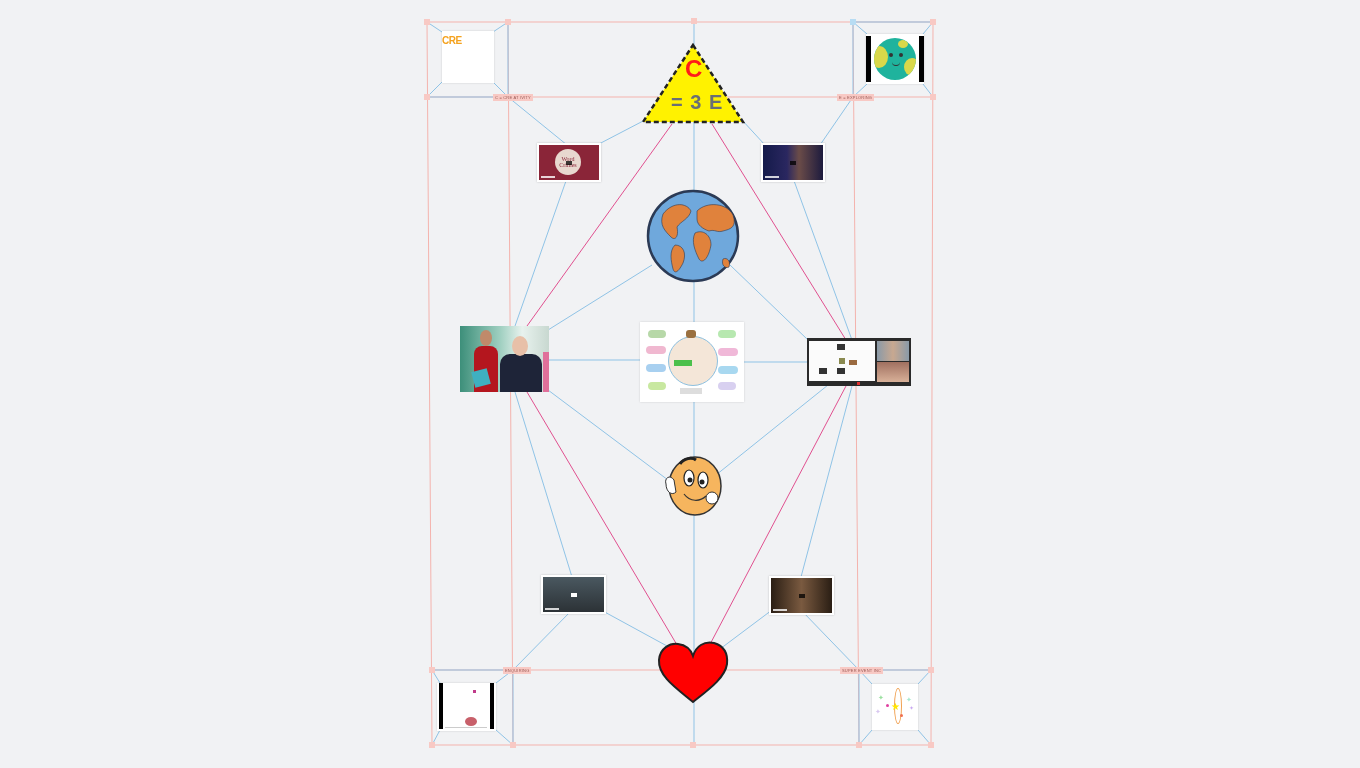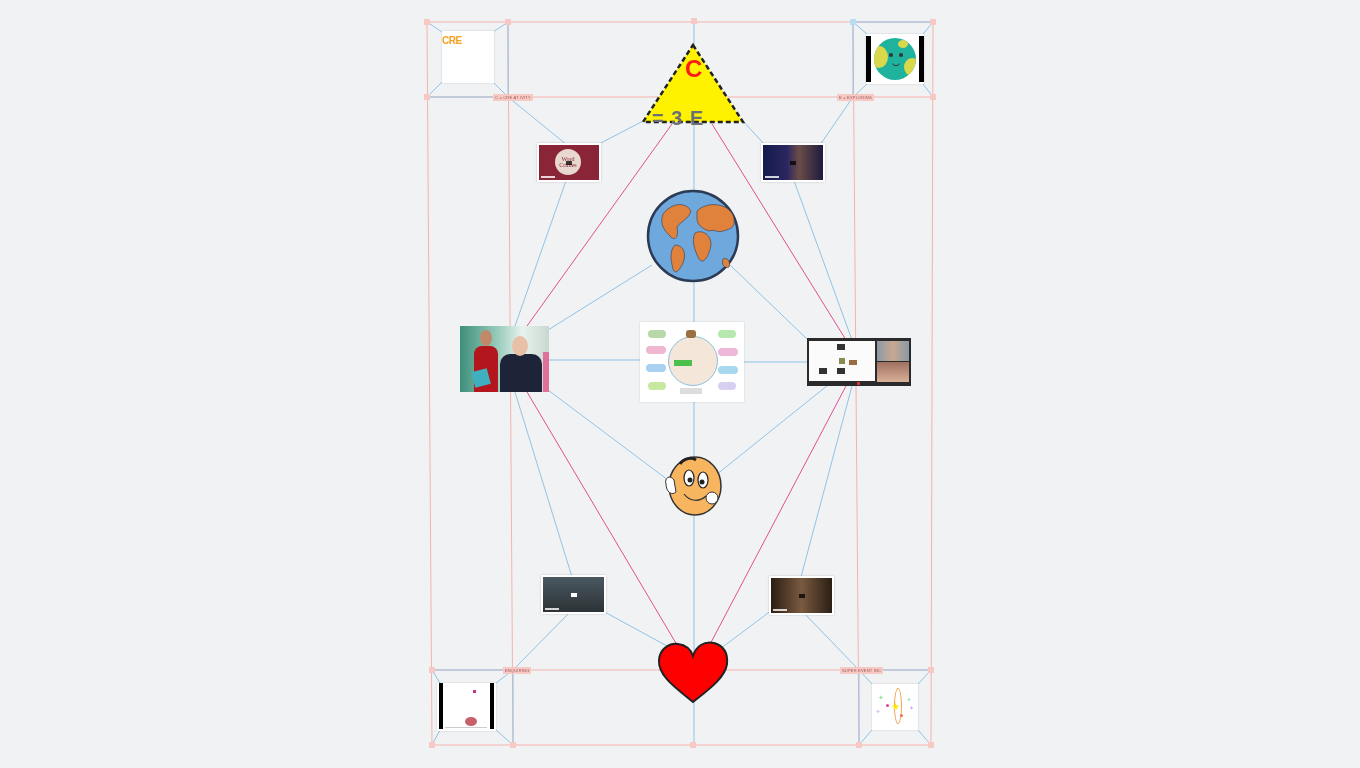--- a/index.html
+++ b/index.html
@@ -148,21 +148,21 @@
     <div style="position:absolute;left:14px;top:20px;width:3px;height:3px;border-radius:50%;background:#e040a0;"></div>
     <div style="position:absolute;left:28px;top:30px;width:3px;height:3px;border-radius:50%;background:#f07050;"></div>
   </div>
 </div>
 
 <div class="node" style="left:641px;top:43px;width:104px;height:82px;">
   <svg width="104" height="82">
     <polygon points="52,2 102,79 2,79" fill="#fff200" stroke="#222" stroke-width="2.5" stroke-dasharray="5,3"></polygon>
   </svg>
   <span style="position:absolute;left:44px;top:14px;font-size:24px;font-weight:bold;color:#ff1a1a;line-height:24px;">C</span>
-  <span style="position:absolute;left:11px;top:48px;font-size:20px;font-weight:bold;color:#6a6f75;line-height:22px;letter-spacing:1px;margin-top:16px;">= 3 E</span>
+  <span style="position:absolute;left:30px;top:48px;font-size:20px;font-weight:bold;color:#6a6f75;line-height:22px;letter-spacing:1px;">= 3 E</span>
 </div>
 
 <div class="video" style="left:537px;top:143px;width:60px;height:35px;">
   <div class="screen" style="background:#8a2538;">
     <div style="position:absolute;left:16px;top:4px;width:26px;height:26px;border-radius:50%;background:#e8d8cf;"></div>
     <span style="position:absolute;left:17px;top:11px;font-size:6px;color:#8a2538;font-family:'Liberation Serif',serif;line-height:6px;width:24px;text-align:center;">Word Crimes</span>
     <div class="play"></div>
     <div class="bar"></div>
   </div>
 </div>

